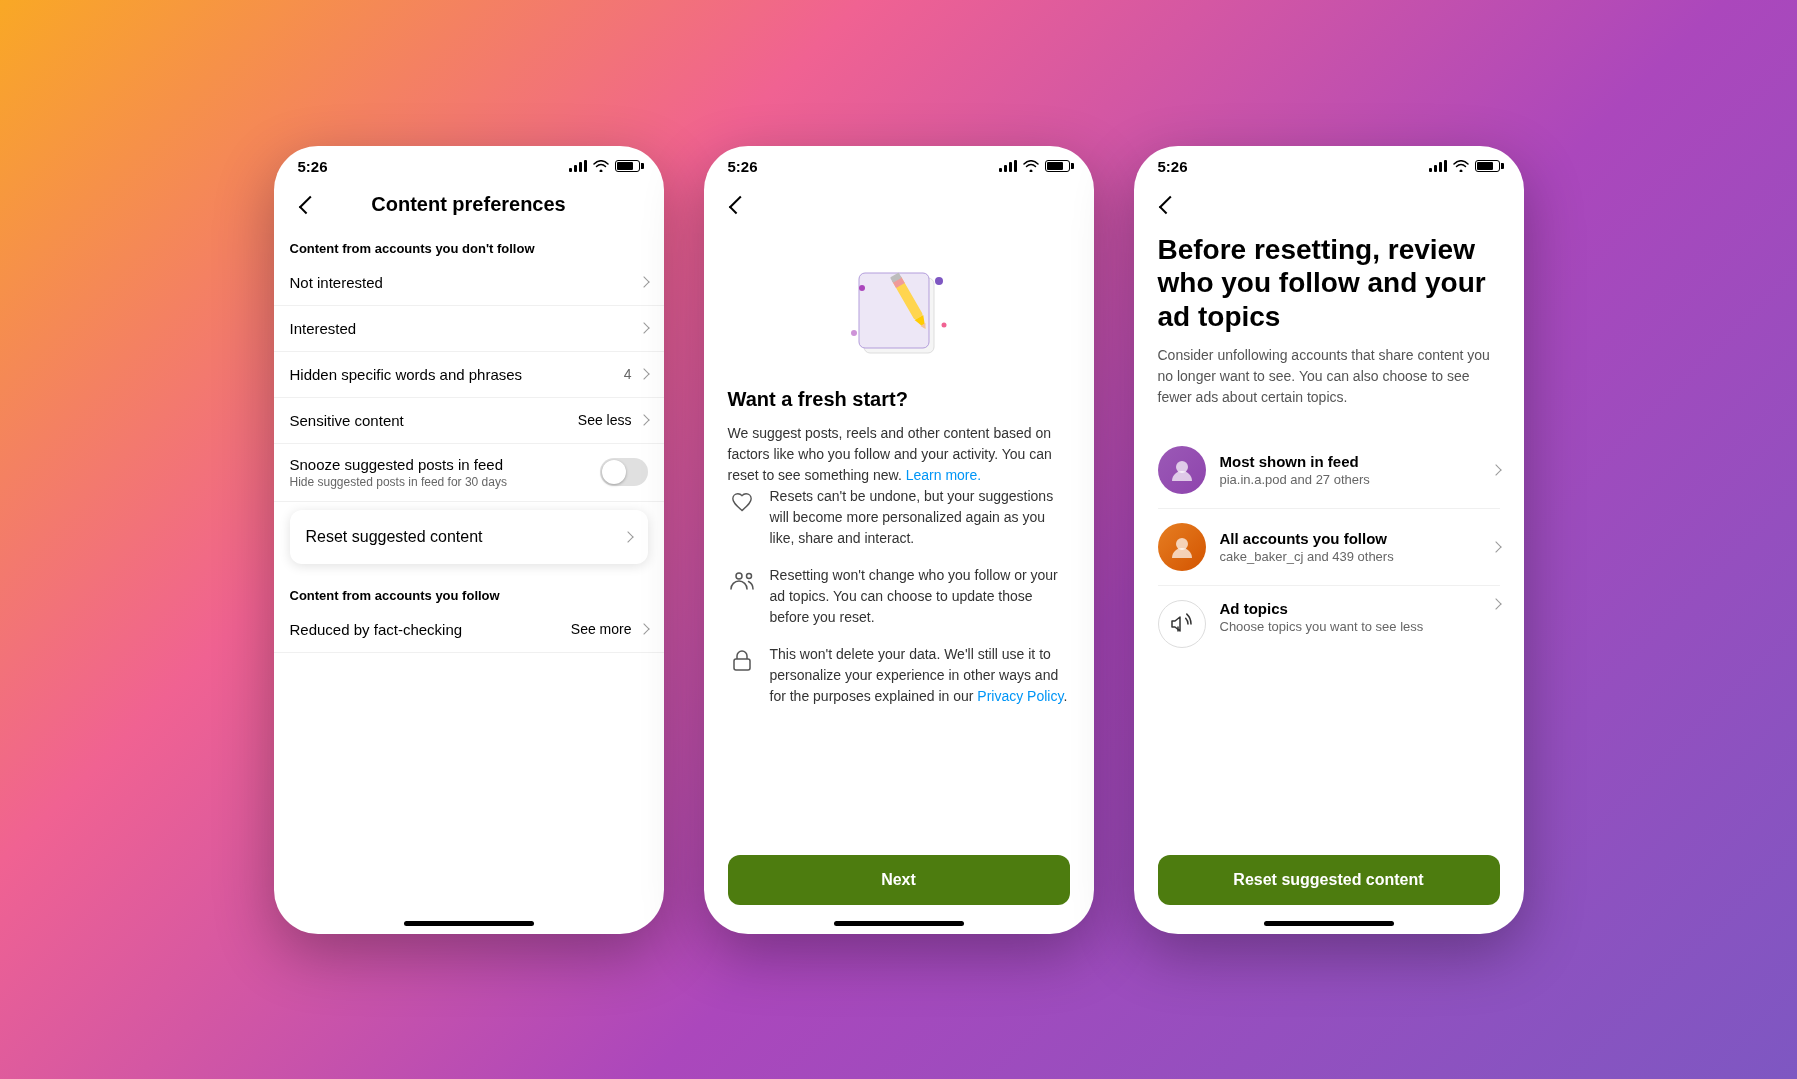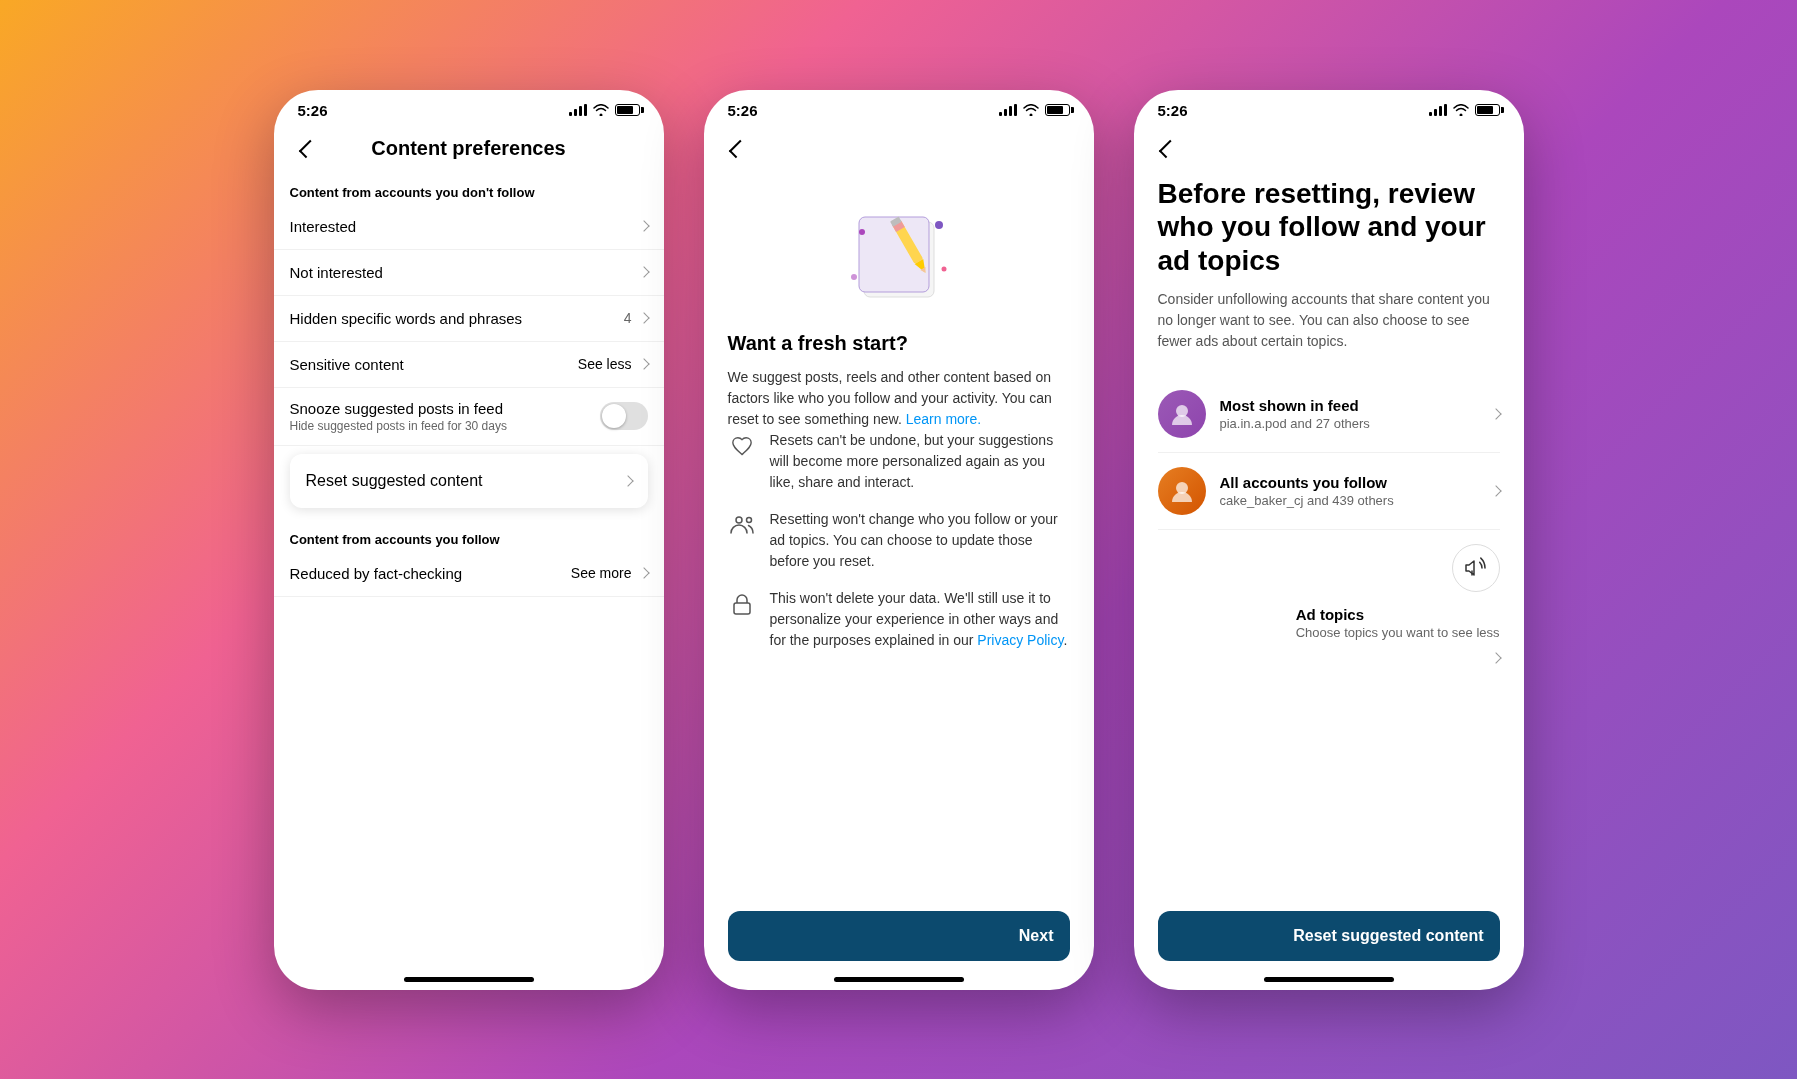--- a/index.html
+++ b/index.html
@@ -11,21 +11,21 @@
       display: flex;
       align-items: center;
       justify-content: center;
       gap: 40px;
       font-family: -apple-system, BlinkMacSystemFont, 'Segoe UI', sans-serif;
       overflow: hidden;
     }
 
     .phone {
       width: 390px;
-      height: 900px;
+      height: 788px;
       background: white;
       border-radius: 44px;
       overflow: hidden;
       display: flex;
       flex-direction: column;
       position: relative;
       box-shadow: 0 20px 60px rgba(0,0,0,0.3);
     }
 
     
@@ -321,29 +321,29 @@
     .privacy-link {
       color: #0095f6;
     }
 
     .bottom-btn-area {
       padding: 12px 0 16px;
     }
 
     .primary-btn {
       width: 100%;
-      background: #0c4a6e;
+      background: #4d7c0f;
       color: white;
       border: none;
       border-radius: 12px;
       padding: 16px;
       font-size: 16px;
       font-weight: 600;
       cursor: pointer;
-      text-align: right;
+      text-align: center;
     }
 
     
     .screen3-content {
       flex: 1;
       display: flex;
       flex-direction: column;
       padding: 0 24px;
       overflow: hidden;
     }
@@ -402,25 +402,24 @@
     }
 
     .account-sub {
       font-size: 13px;
       color: #666;
       margin-top: 2px;
     }
 
     .ad-topics-item {
       display: flex;
-      align-items: flex-end;
+      align-items: flex-start;
       padding: 14px 0;
       gap: 14px;
       cursor: pointer;
-      flex-direction: column;
     }
 
     .ad-icon-circle {
       width: 48px;
       height: 48px;
       border-radius: 50%;
       border: 1.5px solid #ddd;
       display: flex;
       align-items: center;
       justify-content: center;
@@ -456,28 +455,28 @@
     <div class="back-btn">
       <div class="back-chevron"></div>
     </div>
     <span class="nav-title">Content preferences</span>
   </div>
 
   <div class="screen1-content">
     <div class="section-header">Content from accounts you don't follow</div>
 
     <div class="menu-item">
-      <span class="menu-item-label">Interested</span>
+      <span class="menu-item-label">Not interested</span>
       <div class="menu-item-right">
         <div class="chevron-right"></div>
       </div>
     </div>
 
     <div class="menu-item">
-      <span class="menu-item-label">Not interested</span>
+      <span class="menu-item-label">Interested</span>
       <div class="menu-item-right">
         <div class="chevron-right"></div>
       </div>
     </div>
 
     <div class="menu-item">
       <span class="menu-item-label">Hidden specific words and phrases</span>
       <div class="menu-item-right">
         <span class="badge-count">4</span>
         <div class="chevron-right"></div>

